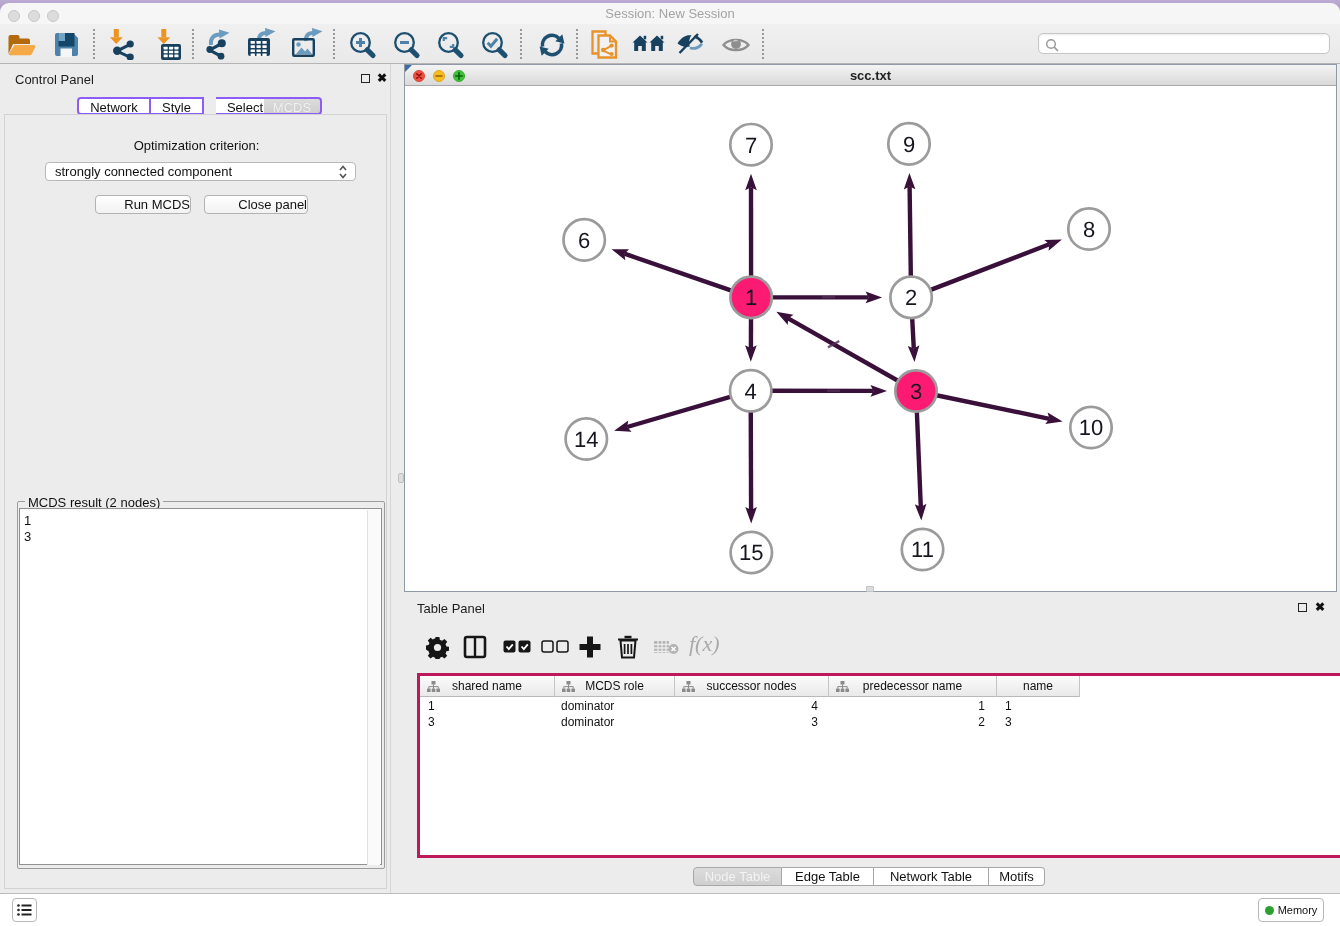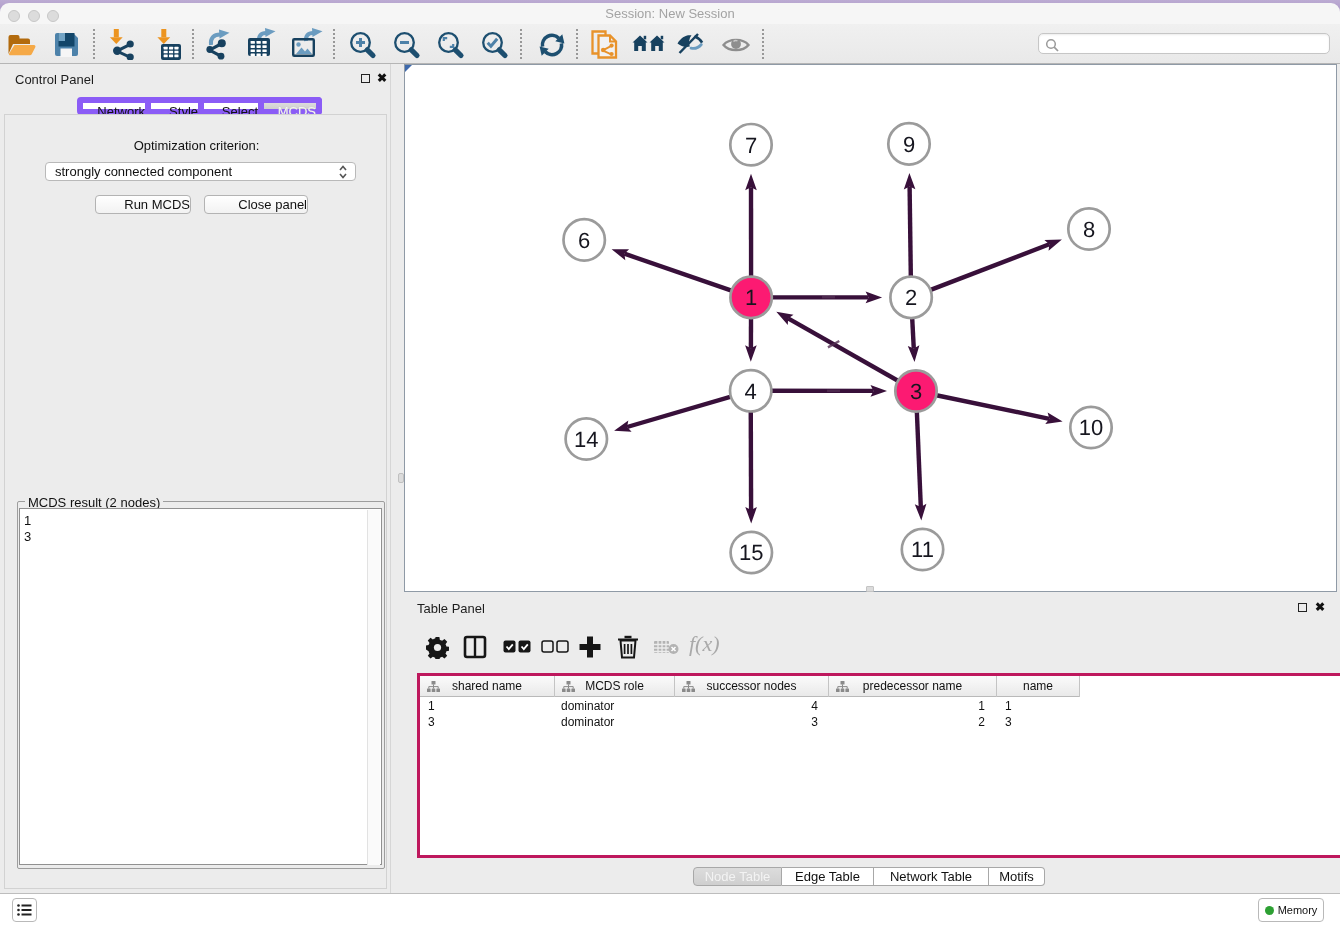--- a/index.html
+++ b/index.html
@@ -9,21 +9,21 @@
 #titlebar .dot{position:absolute;top:7px;width:12px;height:12px;border-radius:50%;background:#dcdcdc;border:1px solid #c7c7c7;}
 #wtitle{width:100%;text-align:center;font-size:13px;color:#a3a3a3;line-height:22px;}
 #toolbar{left:0;top:24px;width:1340px;height:40px;background:linear-gradient(#f0f0f0,#e9e9e9);border-bottom:1px solid #b5b5b5;}
 .tsep{position:absolute;top:5px;height:30px;width:0;border-left:2px dotted #989898;}
 #searchbox{left:1038px;top:9px;width:292px;height:21px;background:#fff;border:1px solid #c6c6c6;border-radius:5px;box-shadow:inset 0 1px 2px rgba(0,0,0,0.08);}
 
 #cpanel{left:0;top:64px;width:391px;height:829px;background:#ececec;border-right:1px solid #d6d6d6;}
 .ptitle{font-size:13px;color:#1d1d1d;}
 .float-ic{width:9px;height:9px;border:1.6px solid #222;display:inline-block;}
 .close-x{font-size:12px;font-weight:bold;color:#111;}
-.tab{position:absolute;top:0;height:18px;border:6px solid #8b5cf6;background:#fff;font-size:13px;color:#111;text-align:right;line-height:17px;}
+.tab{position:absolute;top:0;height:18px;border:2px solid #8b5cf6;background:#fff;font-size:13px;color:#111;text-align:center;line-height:17px;}
 .tabsel{background:linear-gradient(#dcdcdc,#cfcfcf);color:#f3f3f3;text-shadow:0 0 1px #bbb;}
 #cpcontent{left:4px;top:50px;width:383px;height:775px;border:1px solid #d2d2d2;background:#ececec;}
 #optlabel{left:0;top:23px;width:383px;text-align:center;font-size:13px;color:#111;}
 #combo{left:40px;top:47px;width:311px;height:19px;background:#fff;border:1px solid #b9b9b9;border-radius:4px;font-size:13px;color:#111;line-height:17px;padding-left:9px;}
 .btn{position:absolute;height:19px;background:linear-gradient(#ffffff,#f2f2f2);border:1px solid #b3b3b3;border-radius:4px;font-size:13px;color:#111;text-align:right;line-height:17px;}
 #fieldset{left:12px;top:380px;width:368px;height:376px;}
 #fsborder{left:0;top:6px;width:368px;height:368px;border:1px solid #9d9d9d;border-radius:2px;}
 #fslabel{left:8px;top:0;background:#ececec;padding:0 3px;font-size:13px;color:#111;}
 #fsinner{left:2px;top:13px;width:363px;height:357px;background:#fff;border:1px solid #919191;}
 #fstext{left:4px;top:4px;font-size:13px;color:#111;line-height:15.5px;white-space:pre;}
@@ -205,21 +205,21 @@
       <path d="M9.2 9.2 L13 13" stroke="#9a9a9a" stroke-width="1.7"></path>
     </svg>
   </div>
 </div>
 <div class="abs" id="cpanel">
   <div class="abs ptitle" style="left:15px;top:8px;">Control Panel</div>
   <div class="abs float-ic" style="left:361px;top:10px;"></div>
   <div class="abs close-x" style="left:377px;top:7px;">✖</div>
   <div class="abs tab" style="left:77px;top:33px;width:74px;border-radius:4px 0 0 4px;">Network</div>
   <div class="abs tab" style="left:151px;top:33px;width:53px;border-left:none;">Style</div>
-  <div class="abs tab" style="left:204px;top:33px;width:60px;border-left:none;">Select</div>
+  <div class="abs tab" style="left:216px;top:33px;width:60px;border-left:none;">Select</div>
   <div class="abs tab tabsel" style="left:264px;top:33px;width:58px;border-left:none;border-radius:0 4px 4px 0;">MCDS</div>
   <div class="abs" id="cpcontent">
     <div class="abs" id="optlabel">Optimization criterion:</div>
     <div class="abs" id="combo">strongly connected component
       <svg class="abs" style="right:7px;top:2px;" width="10" height="14" viewBox="0 0 10 14">
           <path d="M2 5 L5 1.5 L8 5" fill="none" stroke="#555" stroke-width="1.6"></path>
           <path d="M2 9 L5 12.5 L8 9" fill="none" stroke="#555" stroke-width="1.6"></path>
         </svg>
     </div>
     <div class="btn" style="left:90px;top:80px;width:96px;">Run MCDS</div>
@@ -229,20 +229,38 @@
       <div class="abs" id="fslabel">MCDS result (2 nodes)</div>
       <div class="abs" id="fsinner">
         <div class="abs" id="fstext">1
 3</div>
         <div class="abs" id="fsscroll"></div>
       </div>
     </div>
   </div>
 </div>
 <div class="abs" id="frame">
+  <div class="abs" id="ftitle">
+    <div id="ftext">scc.txt</div>
+    <div class="tl" style="left:8px;background:#f04d43;border:1px solid #d8453c;">
+        <svg width="10" height="10" viewBox="0 0 11 11" style="margin:0 auto;">
+          <path d="M3 3 L8 8 M8 3 L3 8" stroke="#8c1209" stroke-width="1.7" stroke-linecap="round"></path>
+        </svg>
+      </div>
+    <div class="tl" style="left:28px;background:#f7bd20;border:1px solid #dfa81d;">
+        <svg width="10" height="10" viewBox="0 0 11 11" style="margin:0 auto;">
+          <path d="M2.2 5.5 L8.8 5.5" stroke="#96600c" stroke-width="1.8" stroke-linecap="round"></path>
+        </svg>
+      </div>
+    <div class="tl" style="left:48px;background:#3fc13a;border:1px solid #35ad30;">
+        <svg width="10" height="10" viewBox="0 0 11 11" style="margin:0 auto;">
+          <path d="M5.5 2 L5.5 9 M2 5.5 L9 5.5" stroke="#0b5d0a" stroke-width="1.8" stroke-linecap="round"></path>
+        </svg>
+      </div>
+  </div>
   <div class="abs" id="corner"></div>
   <svg class="abs" style="left:0;top:21px;" width="931" height="505" viewBox="404.5 86 931 505">
     <g stroke="#38103a" stroke-width="4.4" fill="none">
       <line x1="750.6" y1="297.4" x2="750.5" y2="187.2"></line>
       <line x1="750.6" y1="297.4" x2="623.9" y2="253.7"></line>
       <line x1="750.6" y1="297.4" x2="868.1" y2="297.4"></line>
       <line x1="750.6" y1="297.4" x2="750.4" y2="348.3"></line>
       <line x1="910.6" y1="297.4" x2="909.1" y2="186.4"></line>
       <line x1="910.6" y1="297.4" x2="1048.8" y2="244.3"></line>
       <line x1="910.6" y1="297.4" x2="913.3" y2="348.6"></line>

